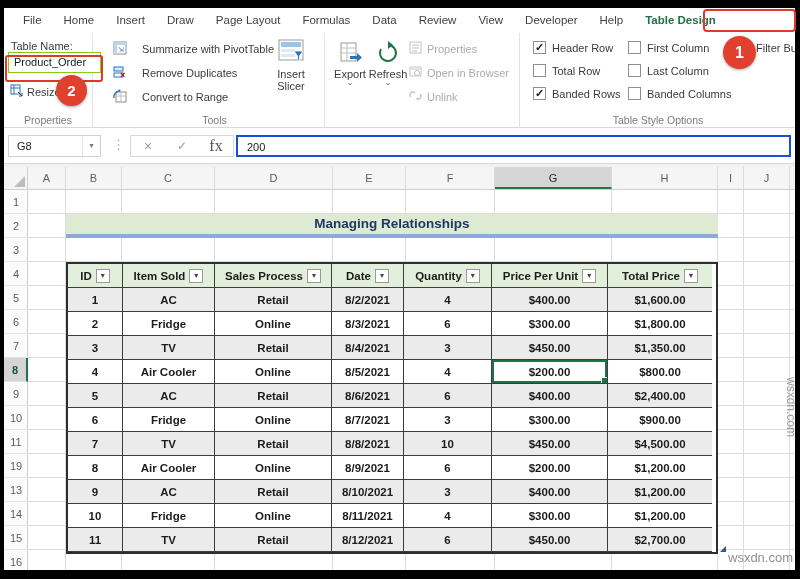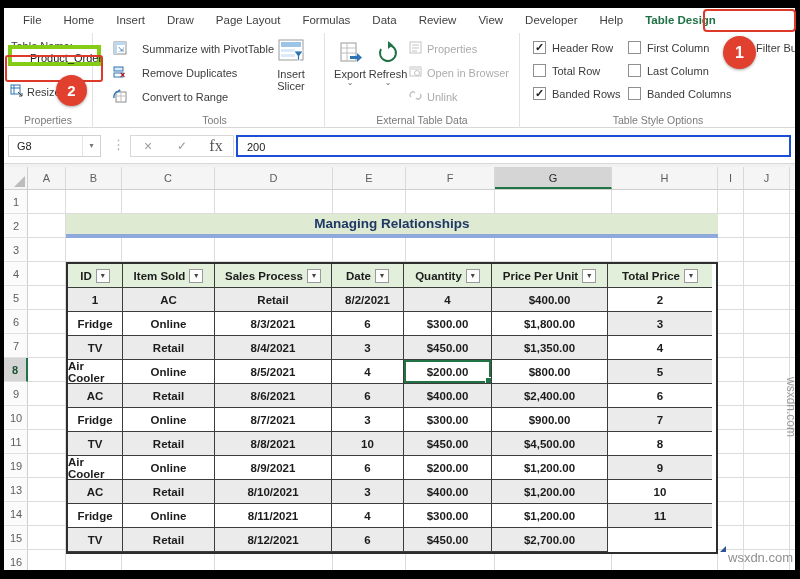--- a/index.html
+++ b/index.html
@@ -16,21 +16,21 @@
   
   #ribbon { position:absolute; left:0; top:25px; width:100%; height:95px; background:#fff; border-bottom:1px solid #d8d8d8; }
   .rgroup { position:absolute; top:0; height:95px; border-right:1px solid #e2e2e2; }
   .glabel { position:absolute; bottom:2px; left:0; width:100%; text-align:center; font-size:10.5px; color:#7a7a7a; }
   .g-props { left:0; width:89px; }
   .g-tools { left:101px; width:220px; }
   .g-ext   { left:321px; width:195px; }
   .g-style { left:516px; width:276px; border-right:none; }
 
   .tn-label { position:absolute; left:7px; top:7px; font-size:11px; color:#3b3b3b; }
-  .tn-input { position:absolute; left:4px; top:12px; width:93px; height:21px; background:#fff; border:4px solid #84cc16; font-size:11px; color:#1a1a1a; line-height:19px; padding-left:18px; }
+  .tn-input { position:absolute; left:4px; top:19px; width:93px; height:21px; background:#fff; border:1px solid #84cc16; font-size:11px; color:#1a1a1a; line-height:19px; padding-left:5px; }
   .resize-btn { position:absolute; left:6px; top:51px; display:flex; align-items:center; gap:4px; font-size:11px; color:#3b3b3b; }
 
   .tool-row { position:absolute; left:8px; display:flex; align-items:center; gap:15px; font-size:11px; color:#3b3b3b; white-space:nowrap; }
   .tool-row.r1 { top:8px; } .tool-row.r2 { top:32px; } .tool-row.r3 { top:56px; }
 
   .bigbtn { position:absolute; width:46px; text-align:center; font-size:11px; color:#3b3b3b; }
   .bigbtn .bicon { display:block; margin:0 auto 1px auto; }
   .bigbtn .caret { display:block; font-size:8px; color:#666; line-height:6px; }
   .slicer-btn { left:160px; top:6px; width:52px; }
   .export-btn { left:2px; top:8px; }
@@ -245,21 +245,20 @@
           <div class="ext-row r3">
             <span class="icn">
               <svg width="13" height="13">
                   <path d="M2 8 a3 3 0 0 1 3-5 l1 1" stroke="#c3c3c3" fill="none" stroke-width="1.4"></path>
                   <path d="M11 5 a3 3 0 0 1 -3 5 l-1-1" stroke="#c3c3c3" fill="none" stroke-width="1.4"></path>
                 </svg>
             </span>
             <span>Unlink</span>
           </div>
         </div>
-        <div class="glabel">External Table Data</div>
       </div>
 
       <div class="rgroup g-style">
         <div class="chk-col c1">
             <div class="chk-row" style="top: 8px;">
               <div class="chk-box">✓</div>
               <div style="display: inline;">Header Row</div>
             </div>
             <div class="chk-row" style="top: 31px;">
               <div class="chk-box"></div>
@@ -387,20 +386,21 @@
             <div class="tcell th">
               <span>Total Price</span>
               <span class="fbtn">▾</span>
             </div>
             <div class="tcell banded">1</div>
             <div class="tcell banded">AC</div>
             <div class="tcell banded">Retail</div>
             <div class="tcell banded">8/2/2021</div>
             <div class="tcell banded">4</div>
             <div class="tcell banded">$400.00</div>
+            <div class="tcell banded">$1,600.00</div>
             <div class="tcell">2</div>
             <div class="tcell">Fridge</div>
             <div class="tcell">Online</div>
             <div class="tcell">8/3/2021</div>
             <div class="tcell">6</div>
             <div class="tcell">$300.00</div>
             <div class="tcell">$1,800.00</div>
             <div class="tcell banded">3</div>
             <div class="tcell banded">TV</div>
             <div class="tcell banded">Retail</div>

